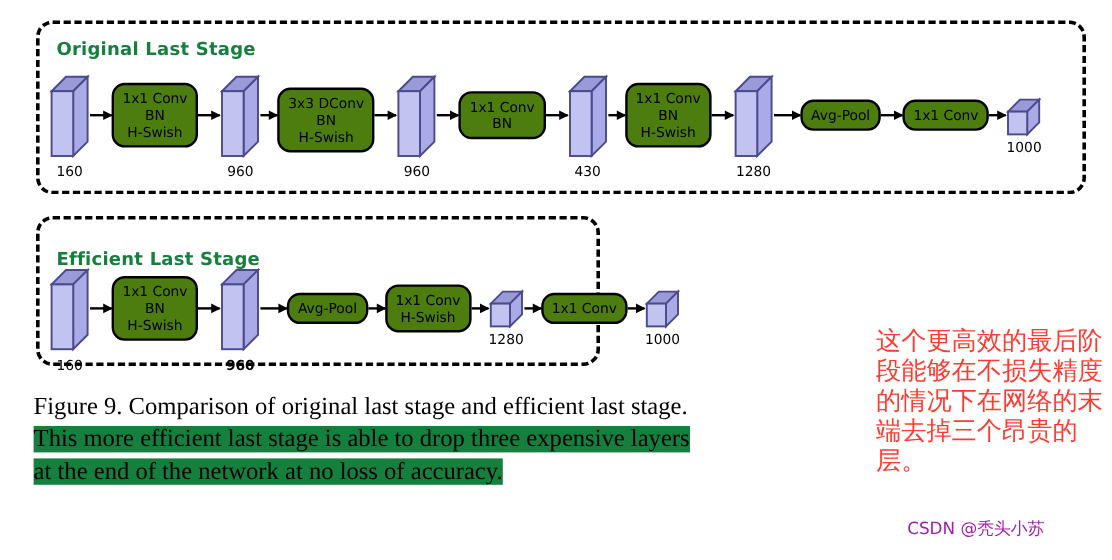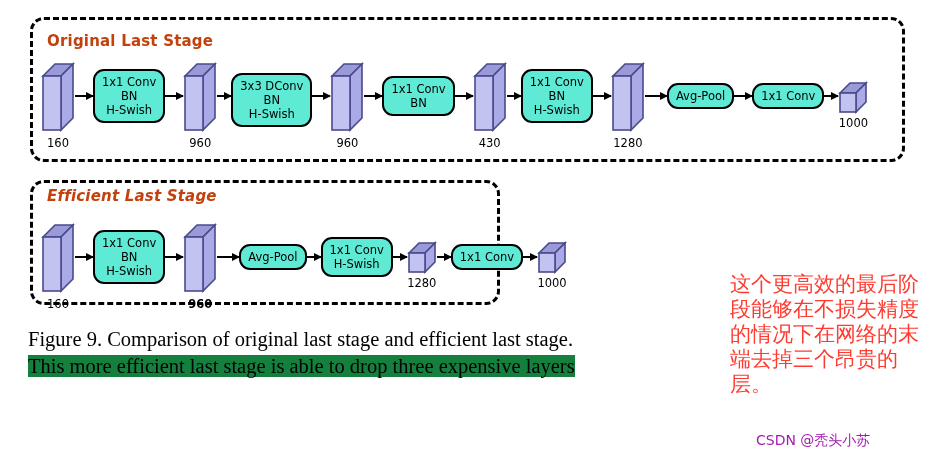--- a/index.html
+++ b/index.html
@@ -20,26 +20,26 @@
     background:#fff;
   }
   #stage-original{ left:30px; top:17px; width:875px; height:145px; }
   #stage-efficient{ left:30px; top:180px; width:470px; height:125px; }
 
   .stage-title{
     position:absolute;
     font-family:"DejaVu Sans", sans-serif;
     font-weight:bold;
     font-size:15px;
-    color:#c2410c;
+    color:#15803d;
     letter-spacing:0.2px;
     white-space:nowrap;
   }
   #stage-original .stage-title{ left:14px; top:12px; }
-  #stage-efficient .stage-title{ left:14px; top:4px;font-style:italic; }
+  #stage-efficient .stage-title{ left:14px; top:24px; }
 
   
   .flow{
     position:absolute;
     left:10px;
     display:flex;
     align-items:center;
   }
   #flow-original{ top:40px; left:8px; }
   #flow-efficient{ top:38px; left:8px; }
@@ -68,21 +68,21 @@
   .dim.bold{ font-weight:bold; }
 
   
   .blockwrap.tall .dim{ margin-top:4px; }
   .blockwrap.small{ align-self:center; }
 
   
   .op{
     border:2.5px solid #000;
     border-radius:11px;
-    background:#5eead4;
+    background:#4d7c0f;
     padding:4px 7px;
     font-family:"DejaVu Sans", sans-serif;
     font-size:11.5px;
     line-height:1.22;
     text-align:center;
     color:#000;
     white-space:nowrap;
     flex:0 0 auto;
     box-sizing:border-box;
   }
@@ -396,17 +396,18 @@
       </span>
       <span class="dim">1000</span>
     </div>
 
   </div>
 </div>
 
 <div id="caption">
   <span class="line">Figure 9. Comparison of original last stage and efficient last stage.</span>
   <span class="line"><span class="hl">This more efficient last stage is able to drop three expensive layers</span></span>
+  <span class="line"><span class="hl">at the end of the network at no loss of accuracy.</span></span>
 </div>
 
 <div id="annotation">这个更高效的最后阶段能够在不损失精度的情况下在网络的末端去掉三个昂贵的层。</div>
 
 <div id="watermark">CSDN @秃头小苏</div>
 
 </body></html>

